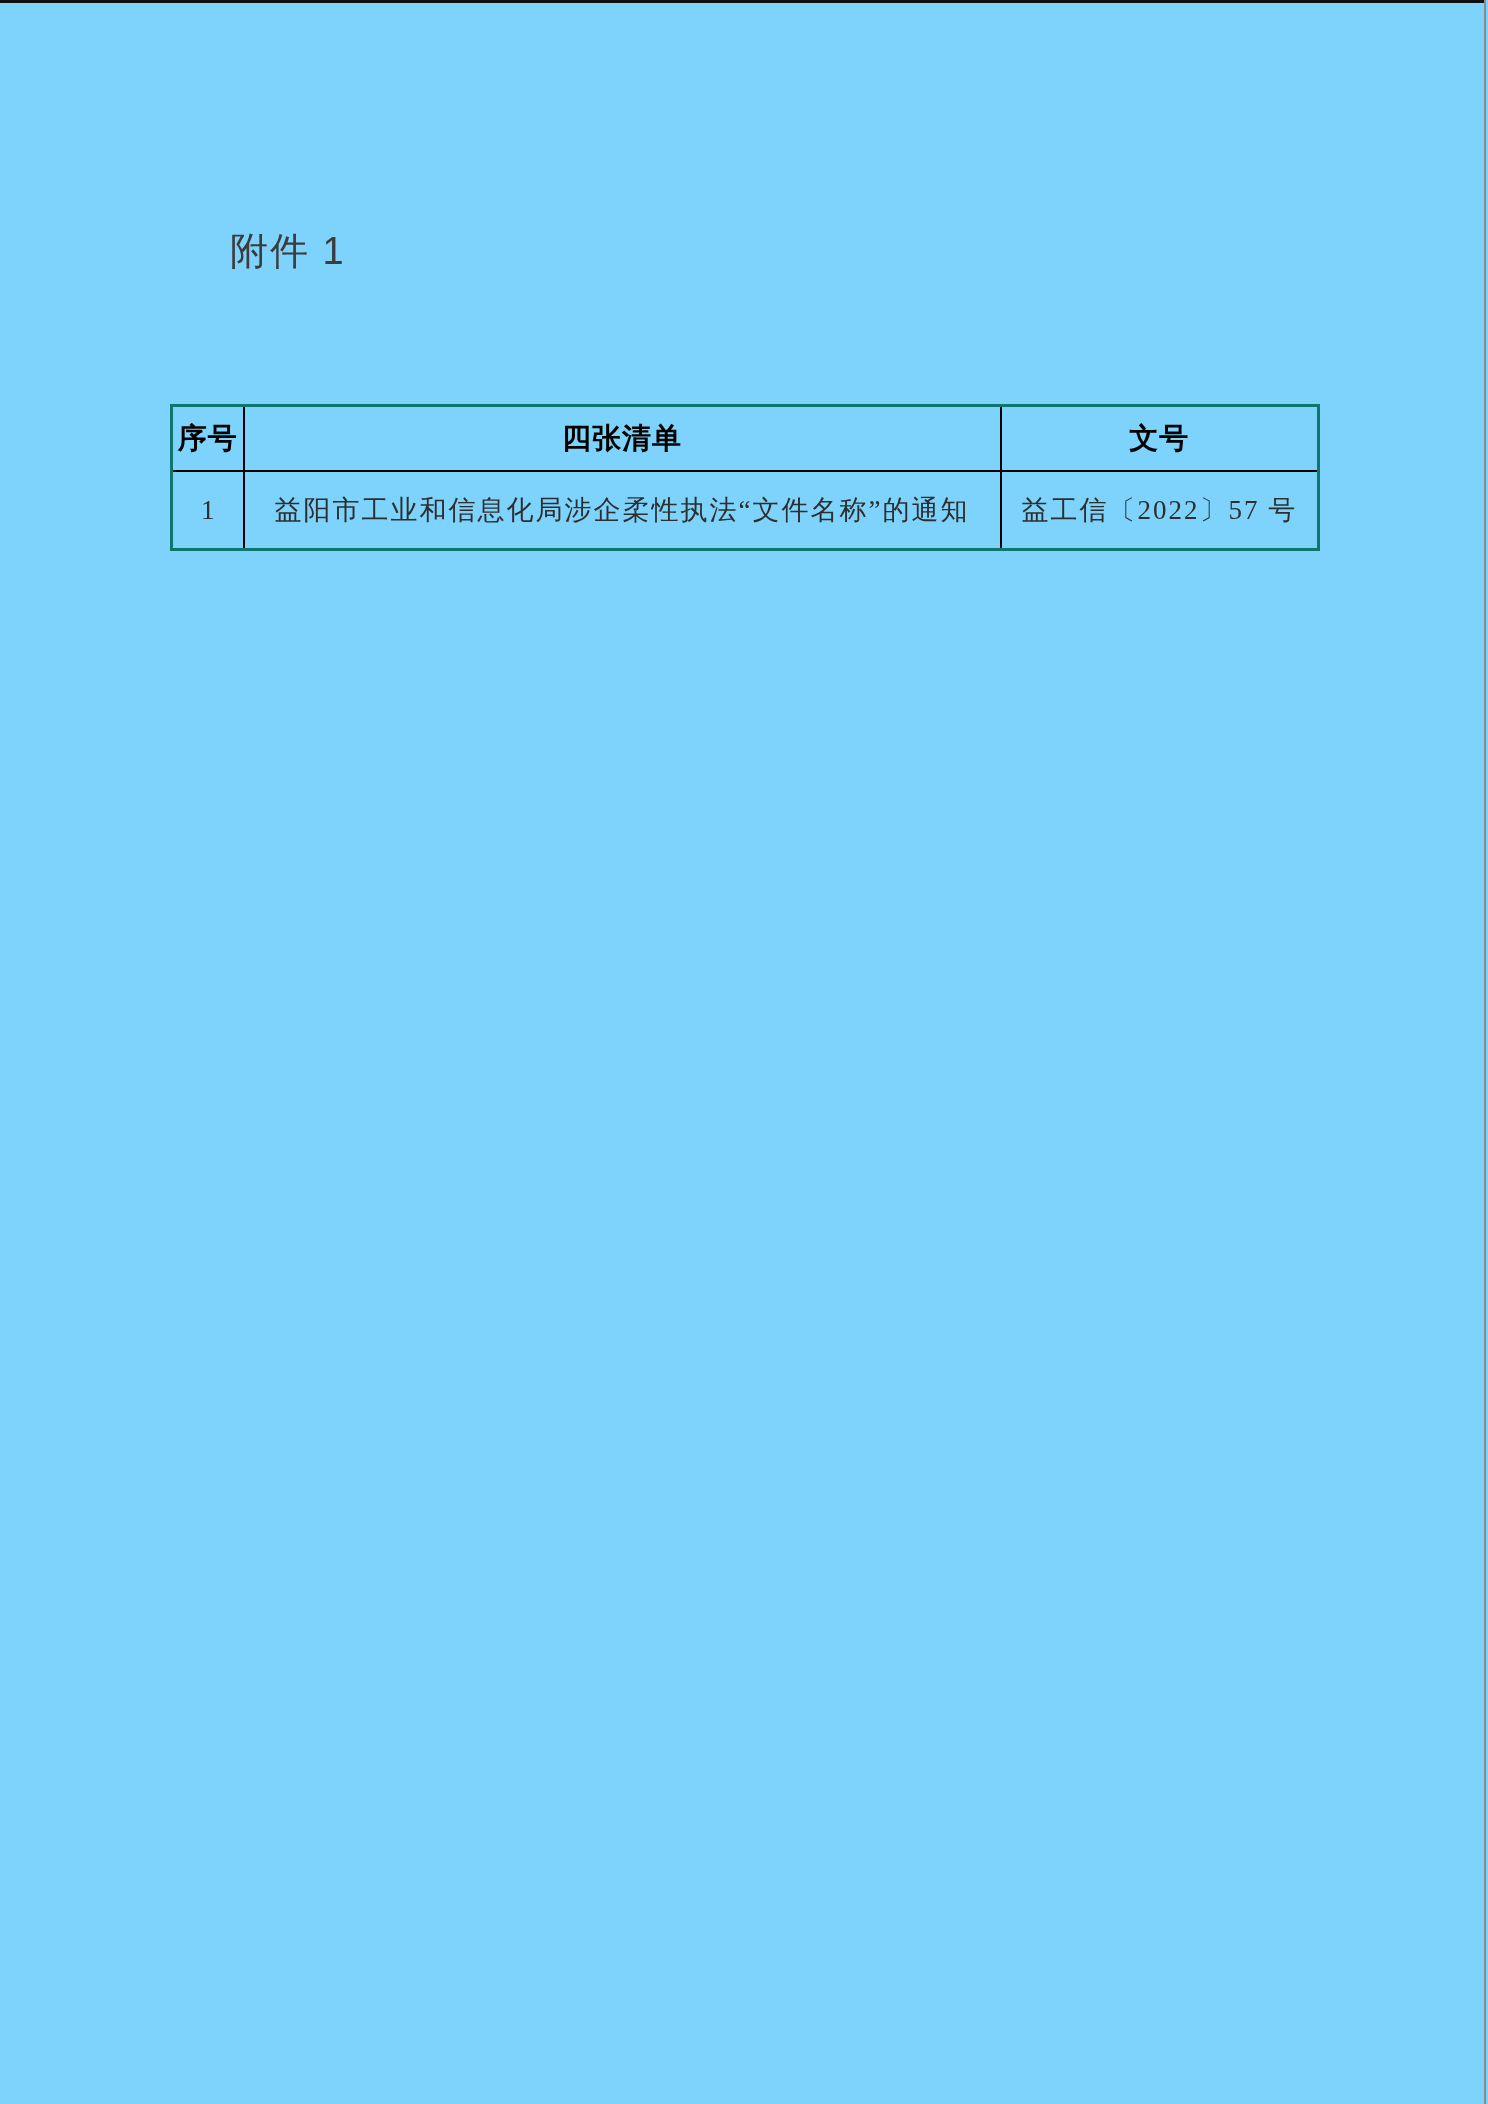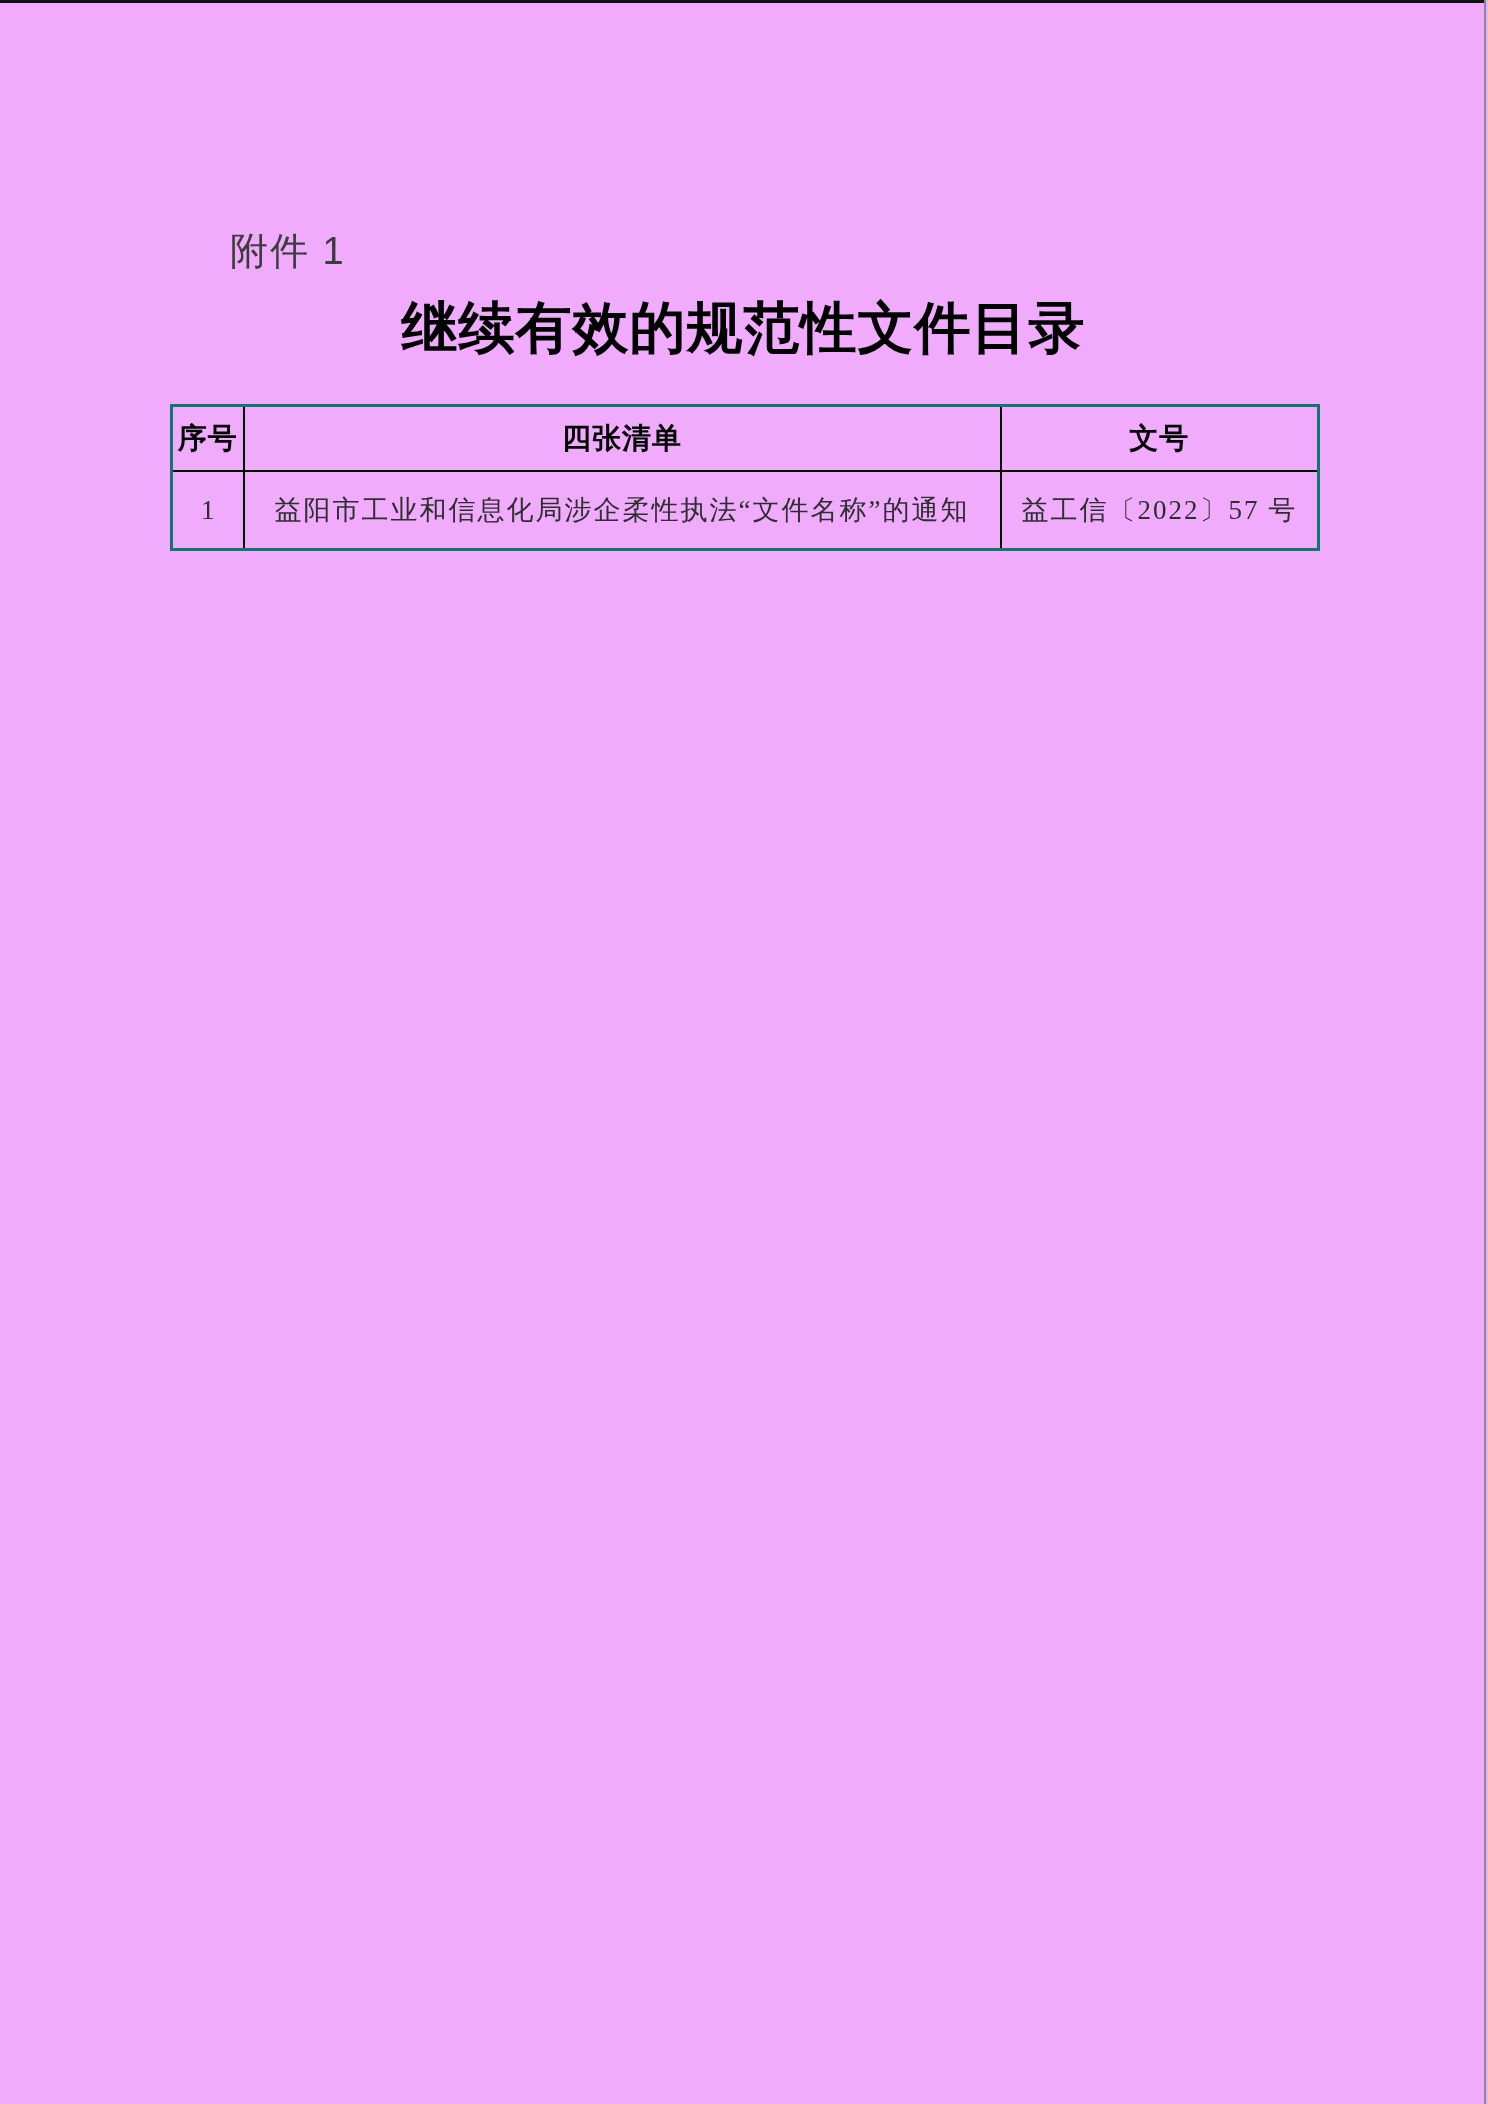--- a/index.html
+++ b/index.html
@@ -8,21 +8,21 @@
     background: #ffffff;
   }
   body {
     font-family: "Liberation Serif", serif;
     color: #000000;
   }
   .page {
     position: relative;
     width: 1488px;
     height: 2104px;
-    background: #f0abfc;
+    background: #7dd3fc;
     overflow: hidden;
   }
   
   .scan-edge-top {
     position: absolute;
     left: 0;
     top: 0;
     width: 1485px;
     height: 3px;
     background: #101010;
@@ -113,21 +113,20 @@
 </head>
 <body>
 
 <div class="page">
 
   <div class="scan-edge-top"></div>
   <div class="scan-edge-right"></div>
 
   <div class="attachment-label">附件 1</div>
 
-  <div class="doc-title">继续有效的规范性文件目录</div>
 
   <table class="doc-table">
     <colgroup>
       <col class="col-index">
       <col class="col-name">
       <col class="col-number">
     </colgroup>
     <tbody>
       <tr class="header-row">
         <th>序号</th>

